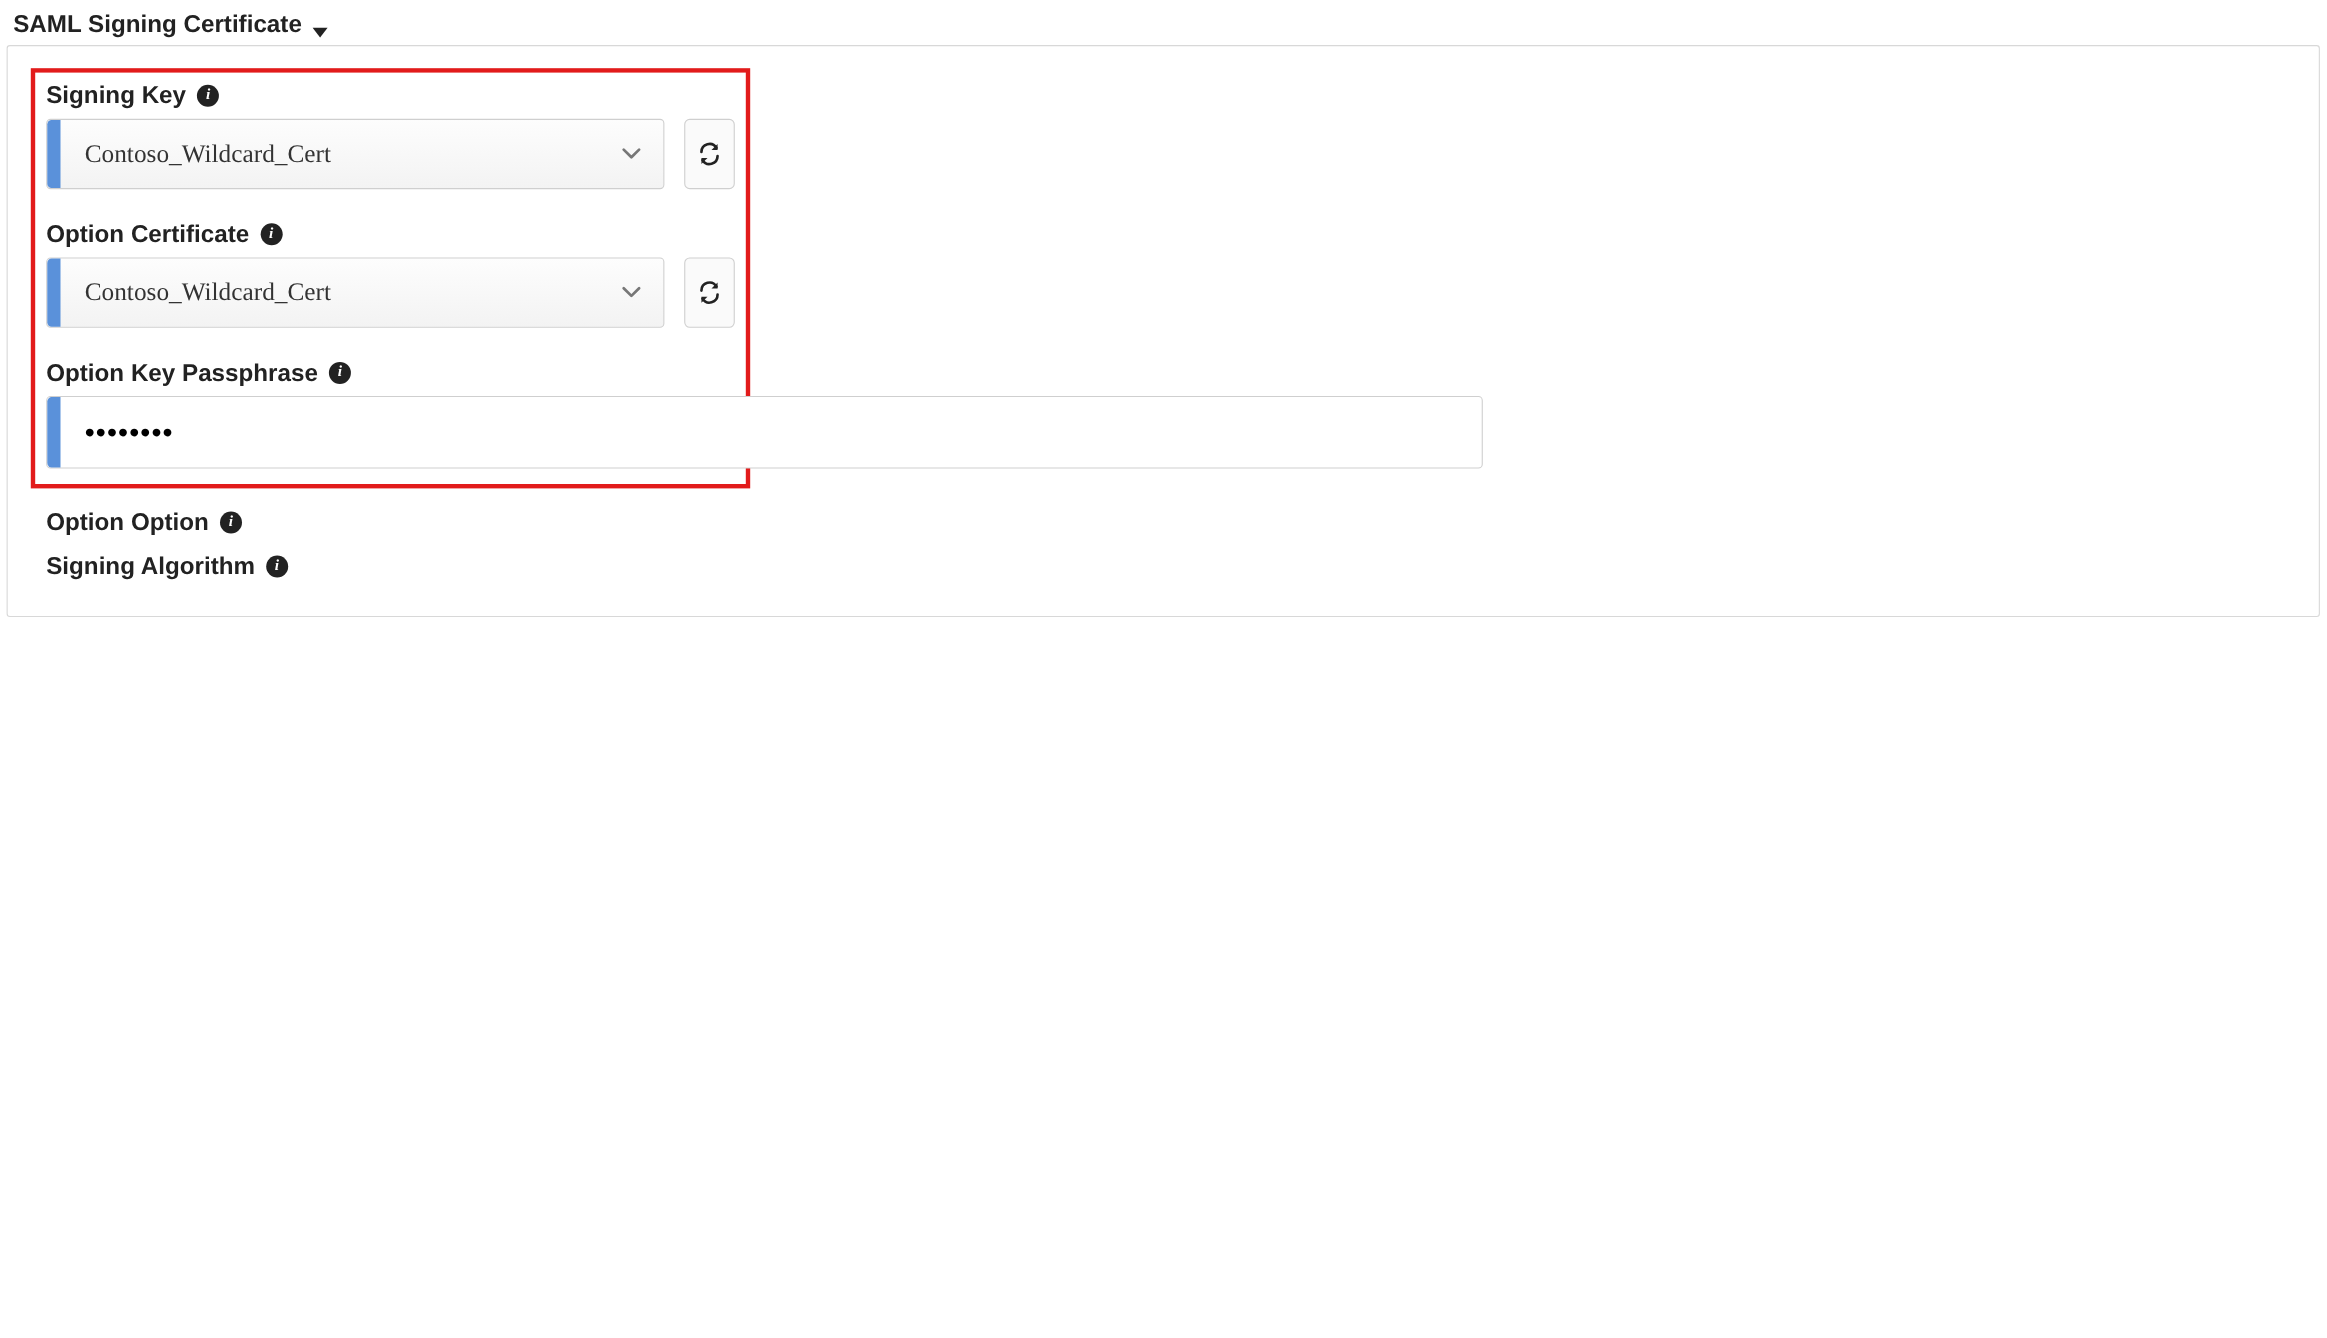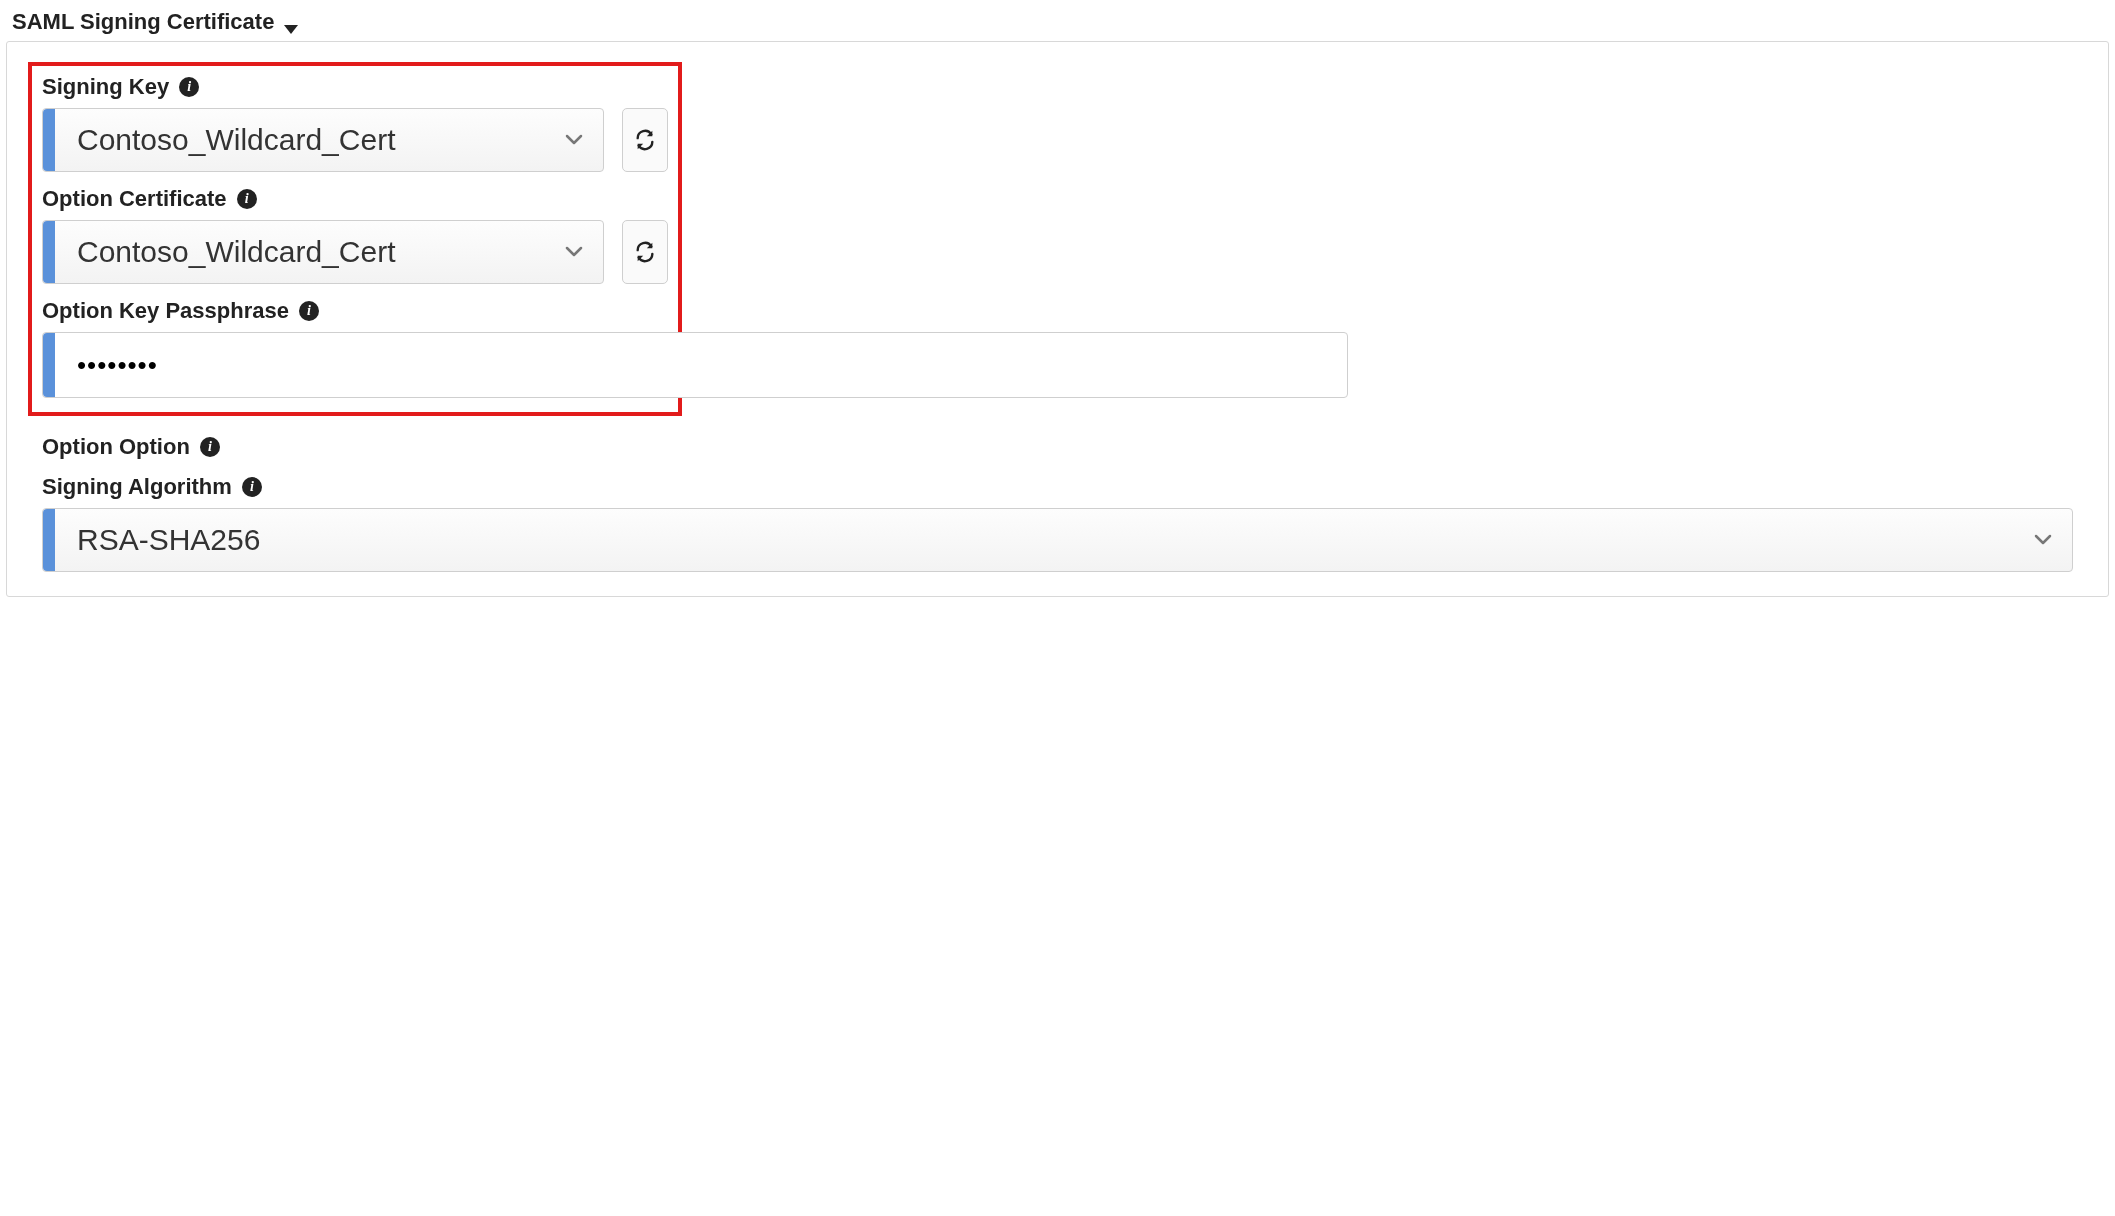--- a/index.html
+++ b/index.html
@@ -34,21 +34,21 @@
       border: 4px solid #e21b1b;
       padding: 8px 10px 14px 10px;
       margin-left: -14px;
       margin-top: -20px;
       margin-bottom: 18px;
       width: 654px;
       position: relative;
     }
     .field-group { margin-bottom: 14px; }
     .field-group:last-child { margin-bottom: 0; }
-    .highlight-box .field-group { }
+    .highlight-box .field-group { margin-bottom: 28px; }
     .highlight-box .field-group:last-child { margin-bottom: 0; }
     .field-label {
       font-size: 22px;
       font-weight: 700;
       color: #222;
       display: flex;
       align-items: center;
       gap: 10px;
       margin-bottom: 8px;
     }
@@ -86,23 +86,24 @@
     .select-control .accent {
       width: 12px;
       height: 100%;
       background: #5a91da;
       border-top-left-radius: 4px;
       border-bottom-left-radius: 4px;
       flex-shrink: 0;
     }
     .select-control .select-text {
       padding-left: 22px;
-      font-size: 30px;
+      font-size: 23px;
       color: #333;
       flex: 1;
+      font-family: Liberation Serif, serif;
     }
     .select-control .chevron {
       padding-right: 20px;
       display: inline-flex;
       align-items: center;
     }
     .icon-button {
       width: 46px;
       height: 64px;
       border: 1px solid #cfcfcf;
@@ -247,26 +248,15 @@
       <span>Option Option</span>
       <span class="info-icon">i</span>
     </div>
   </div>
 
   <div class="field-group">
     <div class="field-label">
       <span>Signing Algorithm</span>
       <span class="info-icon">i</span>
     </div>
-    <div class="field-row">
-      <div class="select-control select-below">
-        <div class="accent"></div>
-        <div class="select-text">RSA-SHA256</div>
-        <div class="chevron">
-          <svg width="18" height="12" viewBox="0 0 18 12">
-              <polyline points="2,2 9,9 16,2" fill="none" stroke="#777" stroke-width="2.5" stroke-linecap="round" stroke-linejoin="round"></polyline>
-            </svg>
-        </div>
-      </div>
-    </div>
   </div>
 
 </div>
 
 </body></html>

